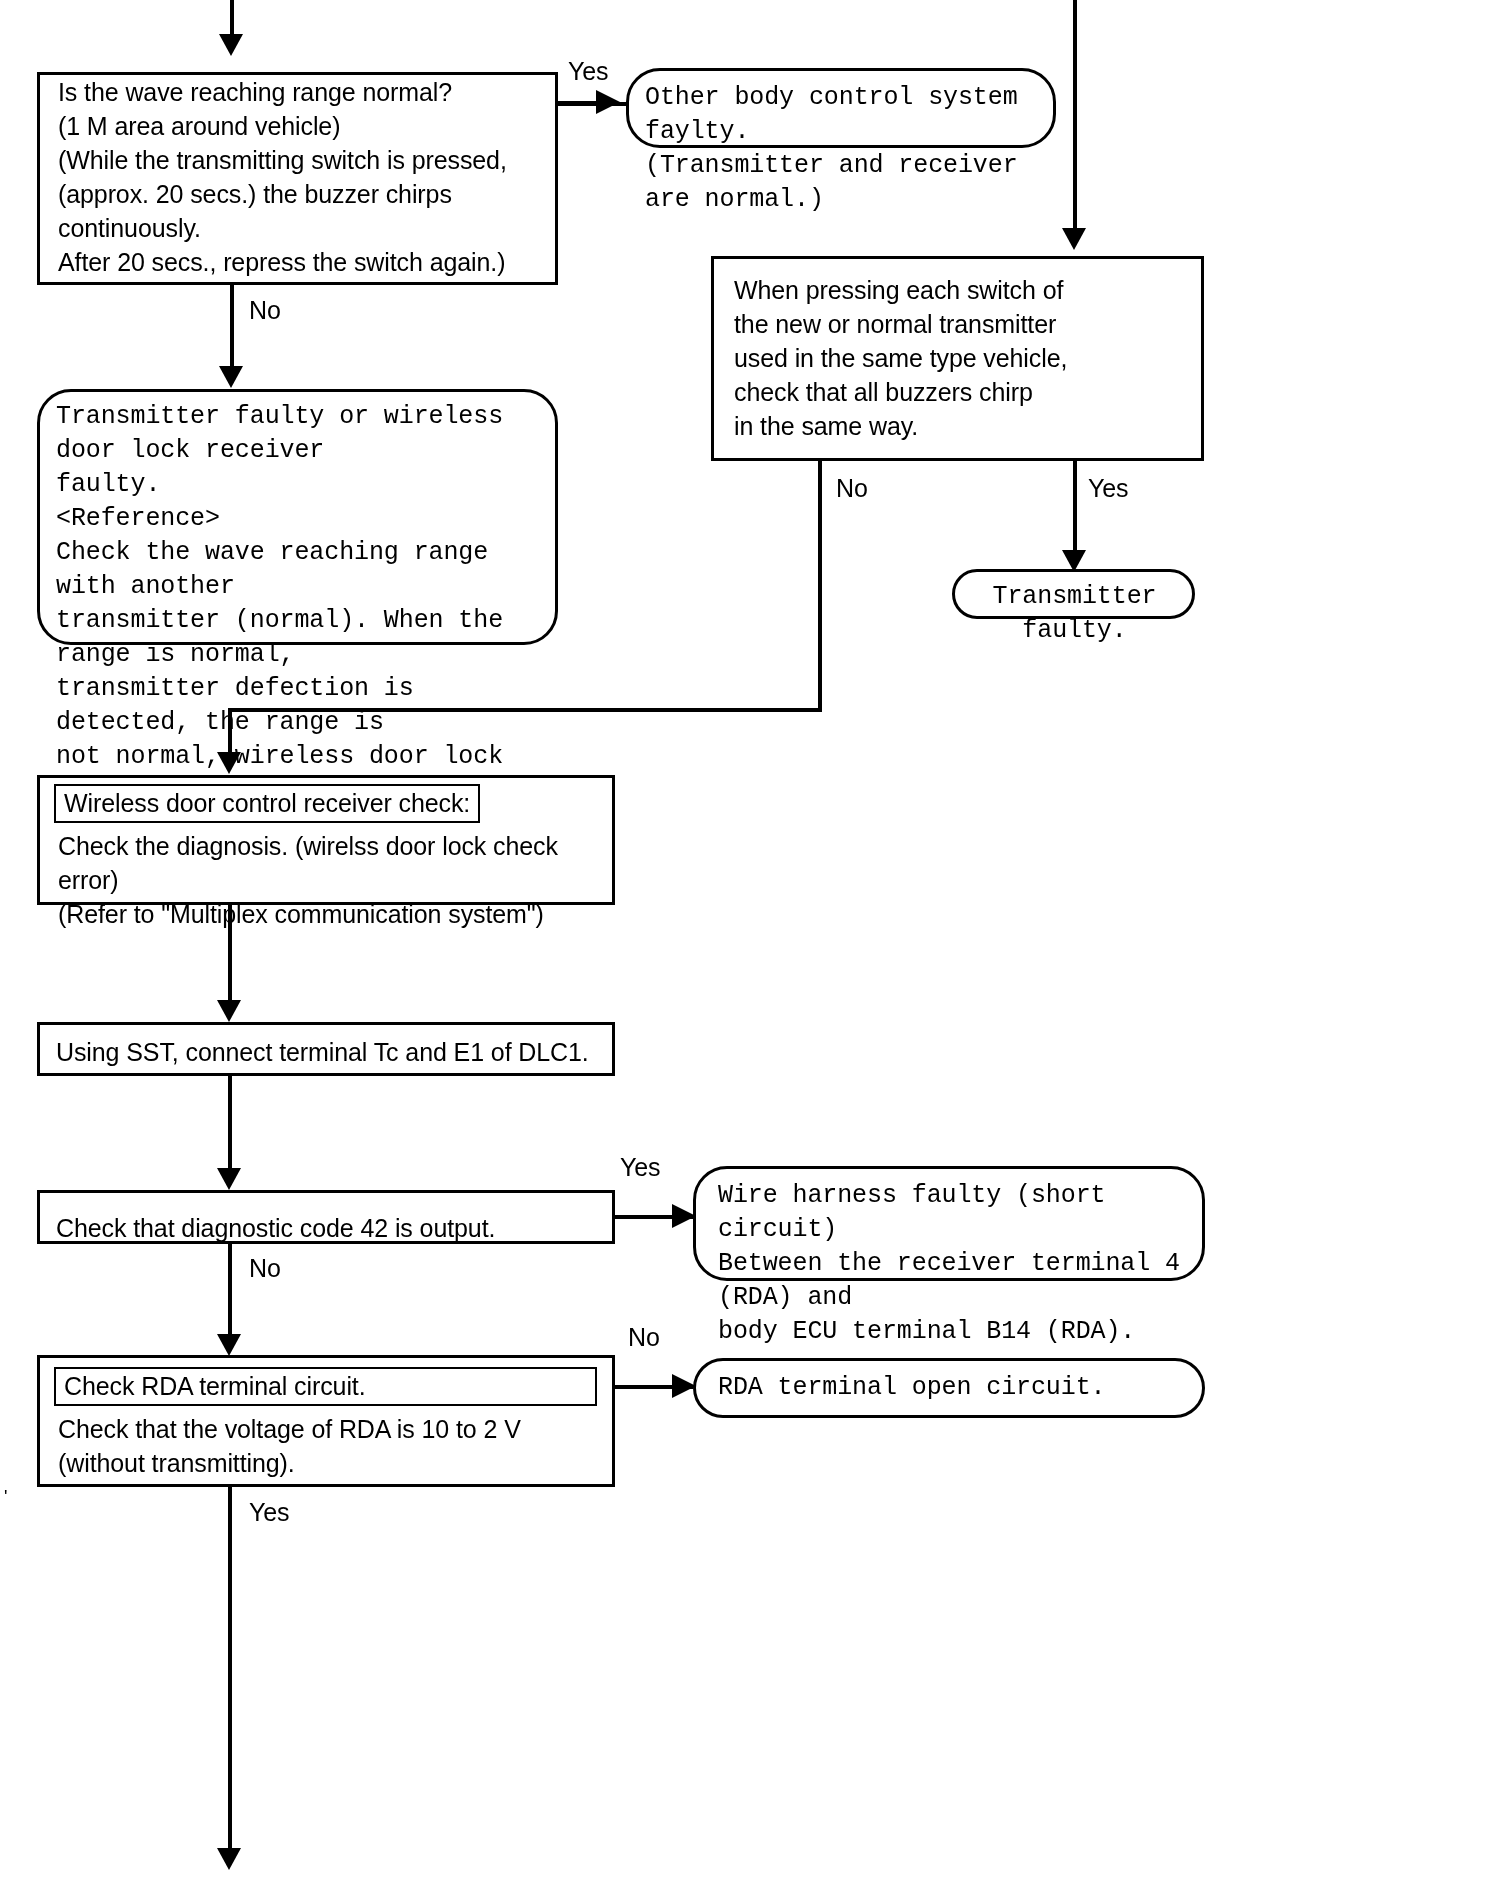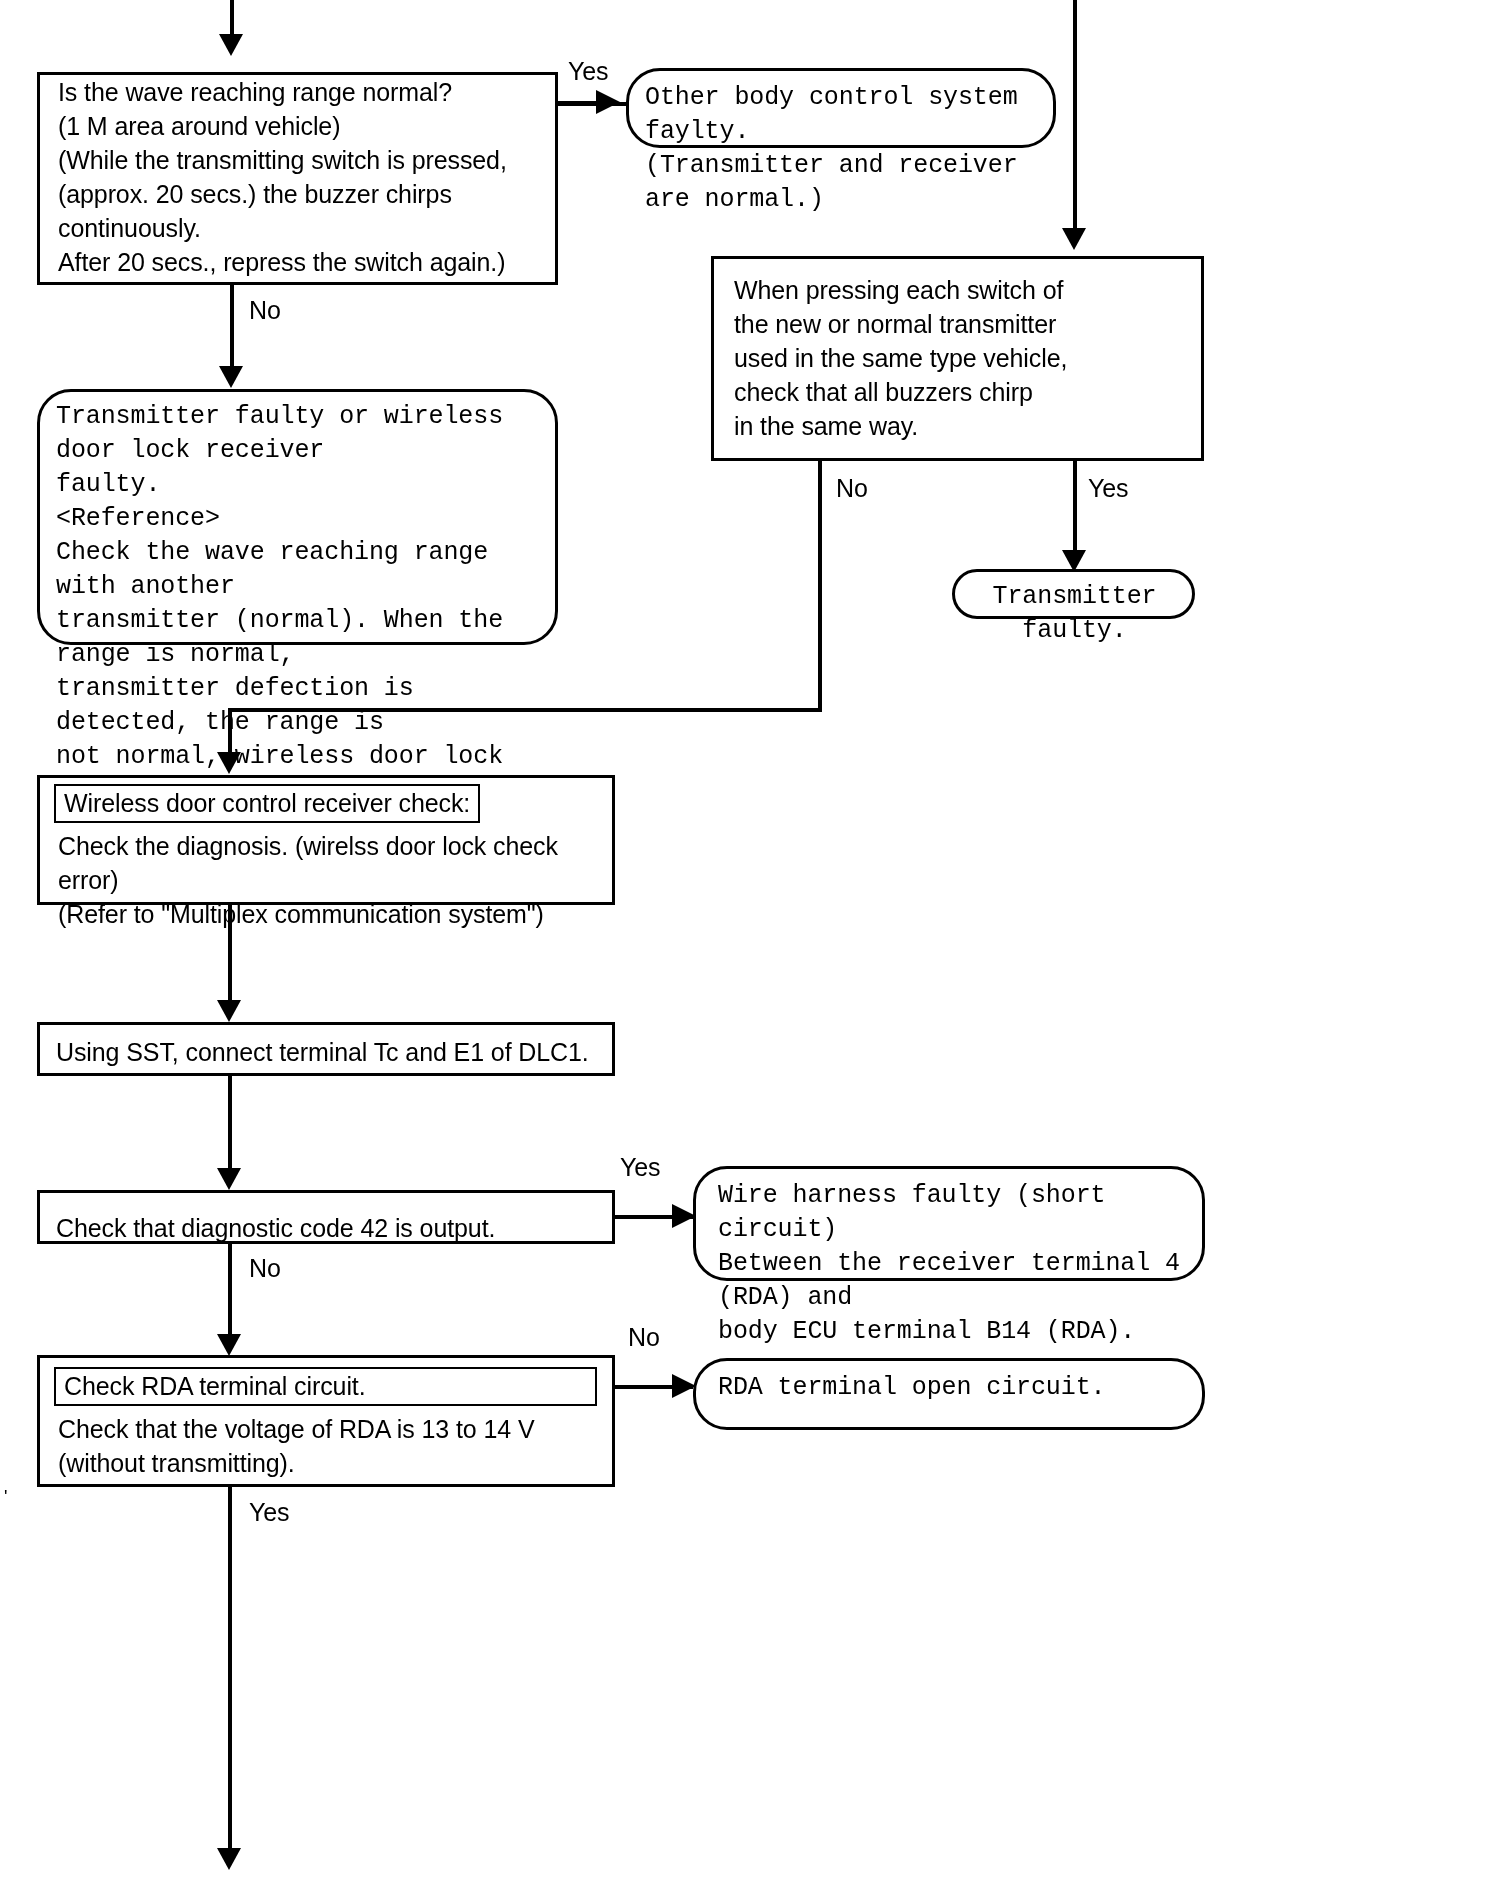--- a/index.html
+++ b/index.html
@@ -196,29 +196,29 @@
   <div class="edge-label" style="left:249px; top:1256px;">No</div>
 
   <div class="node rounded" style="left:693px; top:1166px; width:512px; height:115px;">
     <div class="body" style="padding-top:10px; padding-left:22px;">Wire harness faulty (short circuit)
 Between the receiver terminal 4 (RDA) and
 body ECU terminal B14 (RDA).</div>
   </div>
 
   <div class="node" style="left:37px; top:1355px; width:578px; height:132px;">
     <div class="caption" style="margin-top:9px; width:543px; box-sizing:border-box;">Check RDA terminal circuit.</div>
-    <div class="lines">Check that the voltage of RDA is 13 to 14 V
+    <div class="lines">Check that the voltage of RDA is 10 to 2 V
 (without transmitting).</div>
   </div>
 
   <div class="hline" style="left:613px; top:1385px; width:80px;"></div>
   <div class="arrow-right" style="left:672px; top:1374px;"></div>
   <div class="edge-label" style="left:628px; top:1325px;">No</div>
 
-  <div class="node rounded" style="left:693px; top:1358px; width:512px; height:72px;">
+  <div class="node rounded" style="left:693px; top:1358px; width:512px; height:60px;">
     <div class="body" style="padding-top:10px; padding-left:22px;">RDA terminal open circuit.</div>
   </div>
 
   <div class="vline" style="left:228px; top:1487px; height:370px;"></div>
   <div class="arrow-down" style="left:217px; top:1848px;"></div>
   <div class="edge-label" style="left:249px; top:1500px;">Yes</div>
 
   <div class="tick" style="left:4px; top:1487px;">'</div>
 
 </div>

